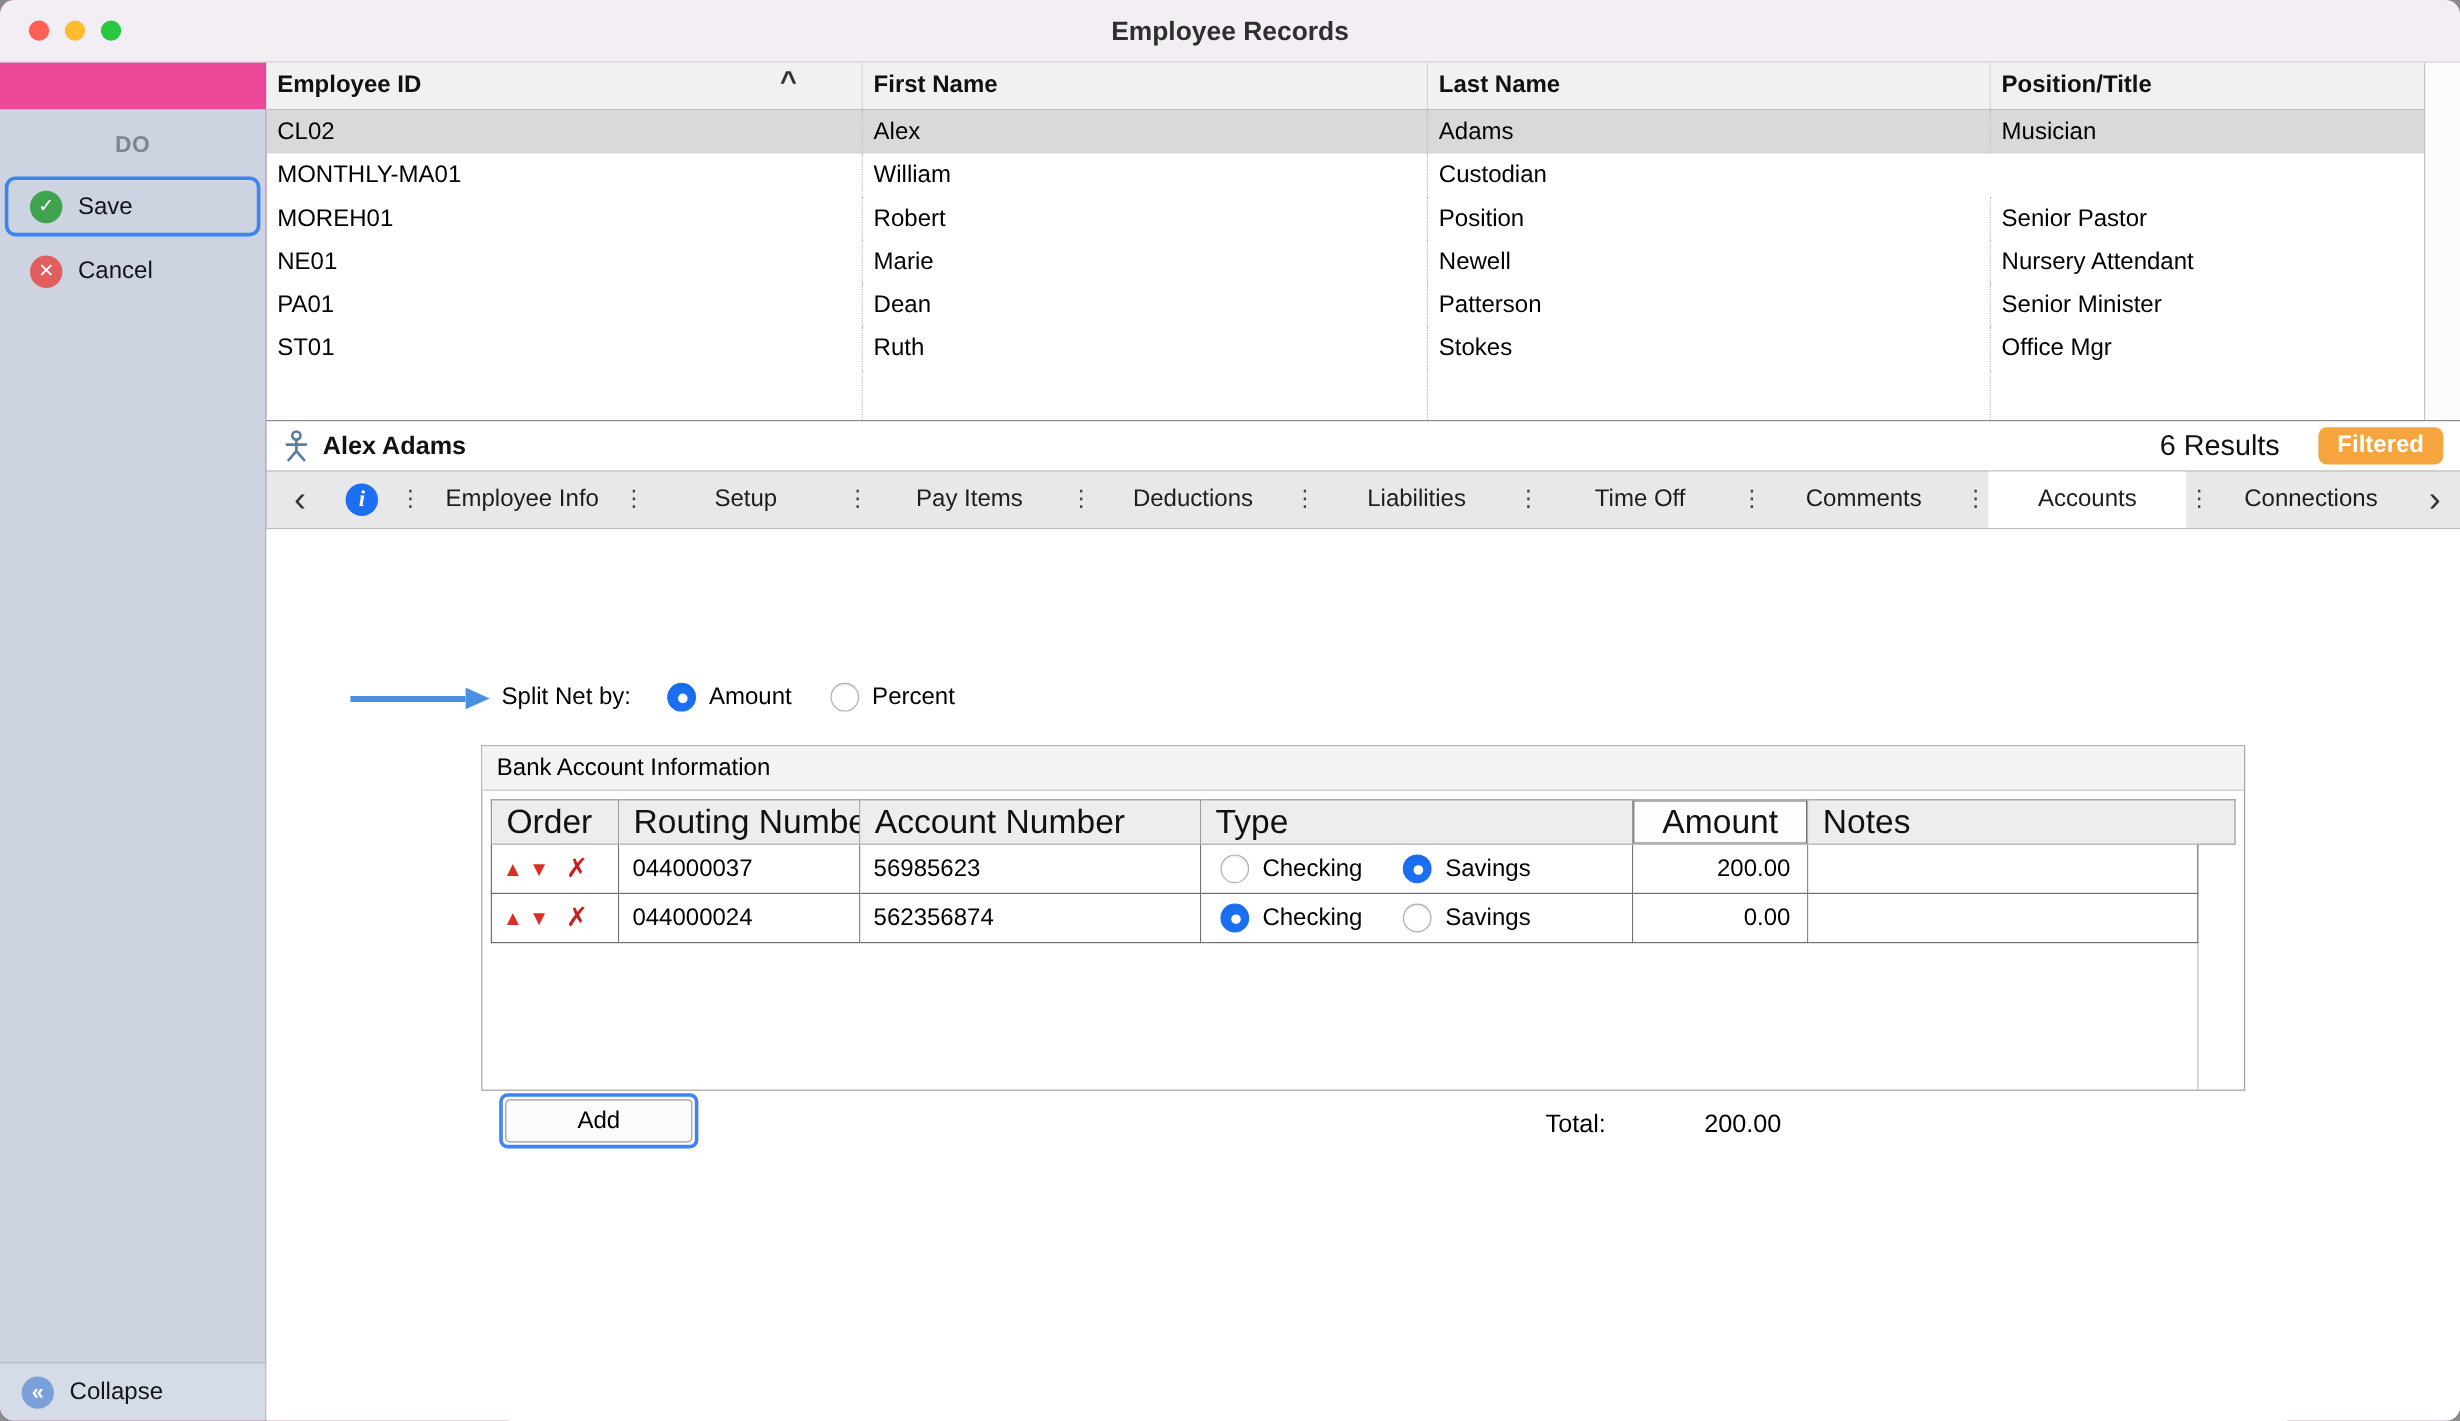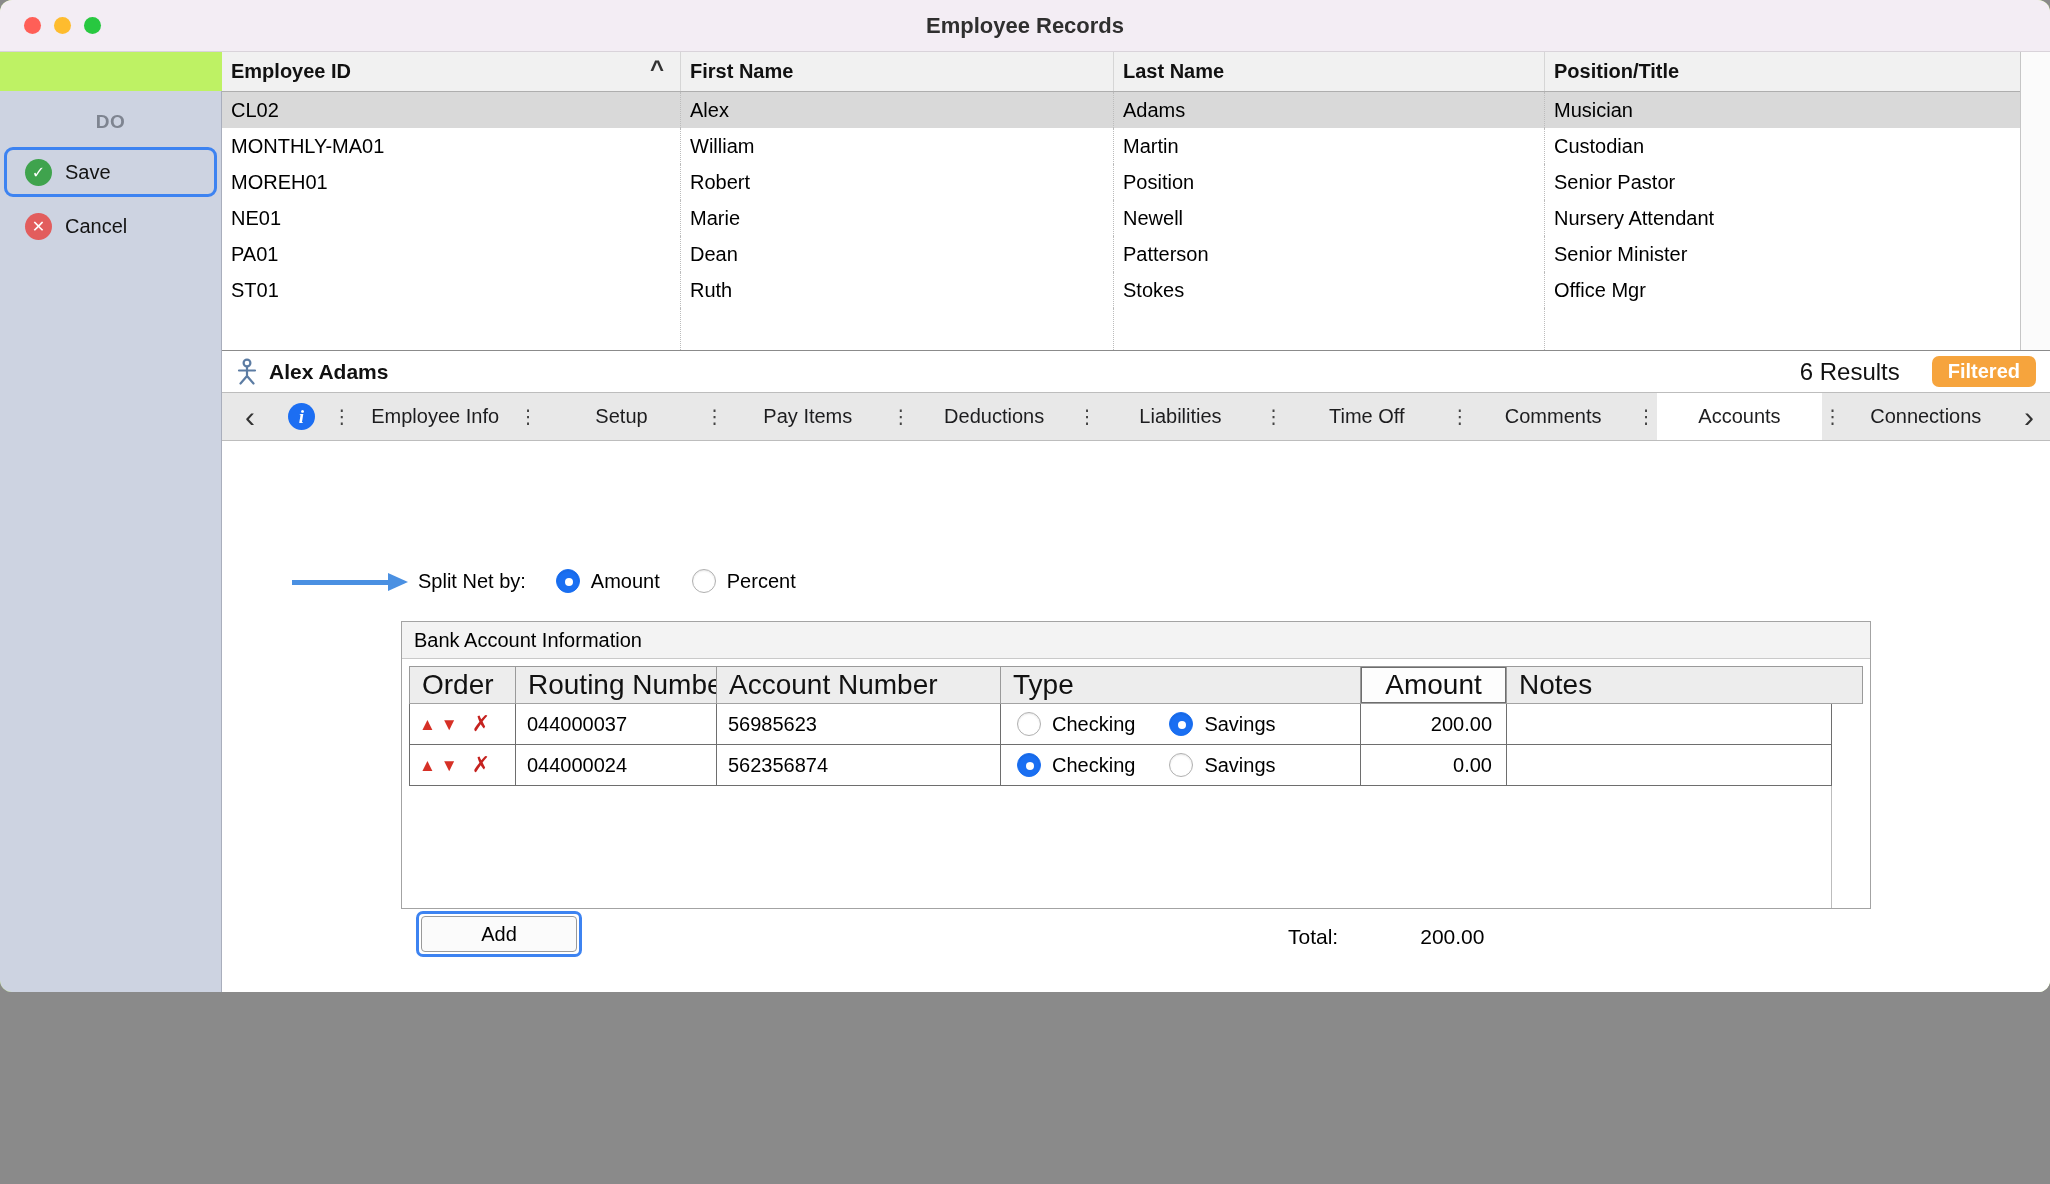--- a/index.html
+++ b/index.html
@@ -1,20 +1,20 @@
 <!DOCTYPE html>
 <html><head>
 <meta charset="utf-8">
 <style>
   html,body { margin:0; padding:0; background:#8a8a8a; }
   body { width:2050px; height:1184px; overflow:hidden;
          font-family:"Liberation Sans","DejaVu Sans",sans-serif; }
   * { box-sizing:border-box; }
 
-  .window { width:2050px; height:992px; background:#bef264; border-radius:12px;
+  .window { width:2050px; height:1184px; background:#ec4899; border-radius:12px;
             overflow:hidden; position:relative; }
 
   
   .titlebar { height:52px; background:#f3edf4; border-bottom:1px solid #d9d3da;
               position:relative; display:flex; align-items:center; }
   .lights { position:absolute; left:24px; top:0; height:100%; display:flex; align-items:center; gap:13px; }
   .light { width:17px; height:17px; border-radius:50%; }
   .light.r { background:#ff5f57; } .light.y { background:#febc2e; } .light.g { background:#28c840; }
   .win-title { width:100%; text-align:center; font-size:22px; font-weight:bold; color:#2f2f2f; }
 
@@ -36,21 +36,21 @@
   .s-label { font-size:20px; color:#141414; }
   .sidebar-bottom { position:absolute; left:0; right:0; bottom:0; height:49px; background:#d5dbe7;
                     border-top:1px solid #b7bdc9; display:flex; align-items:center; gap:13px; padding-left:18px; }
 
   
   .content { flex:1; display:flex; flex-direction:column; min-width:0; background:#fff; }
 
   
   .emp-table { display:flex; }
   .emp-grid { flex:1; min-width:0; }
-  .emp-header, .emp-row { display:grid; grid-template-columns:458px 433px 431px 1fr; }
+  .emp-header, .emp-row { display:grid; grid-template-columns:458px 433px 431px 1fr;gap:38px; }
   .emp-header { height:40px; background:#f1f1f1; border-bottom:1px solid #aeaeae; }
   .emp-hcell { display:flex; align-items:center; padding-left:9px; font-size:20px; font-weight:bold;
                color:#111; position:relative; white-space:nowrap; overflow:hidden; }
   .emp-hcell + .emp-hcell { border-left:1px solid #d6d6d6; }
   .sort-caret { position:absolute; right:16px; top:3px; font-size:24px; color:#333; font-weight:bold; }
   .emp-row { height:36px; }
   .emp-row.selected { background:#d9d9d9; }
   .emp-row.filler { height:42px; }
   .emp-cell { display:flex; align-items:center; padding-left:9px; font-size:20px; color:#000;
               white-space:nowrap; overflow:hidden; }
@@ -184,21 +184,20 @@
           <div>
               <div class="emp-row selected">
                 <div class="emp-cell">CL02</div>
                 <div class="emp-cell">Alex</div>
                 <div class="emp-cell">Adams</div>
                 <div class="emp-cell">Musician</div>
               </div>
               <div class="emp-row">
                 <div class="emp-cell">MONTHLY-MA01</div>
                 <div class="emp-cell">William</div>
-                <div class="emp-cell">Martin</div>
                 <div class="emp-cell">Custodian</div>
               </div>
               <div class="emp-row">
                 <div class="emp-cell">MOREH01</div>
                 <div class="emp-cell">Robert</div>
                 <div class="emp-cell">Position</div>
                 <div class="emp-cell">Senior Pastor</div>
               </div>
               <div class="emp-row">
                 <div class="emp-cell">NE01</div>

